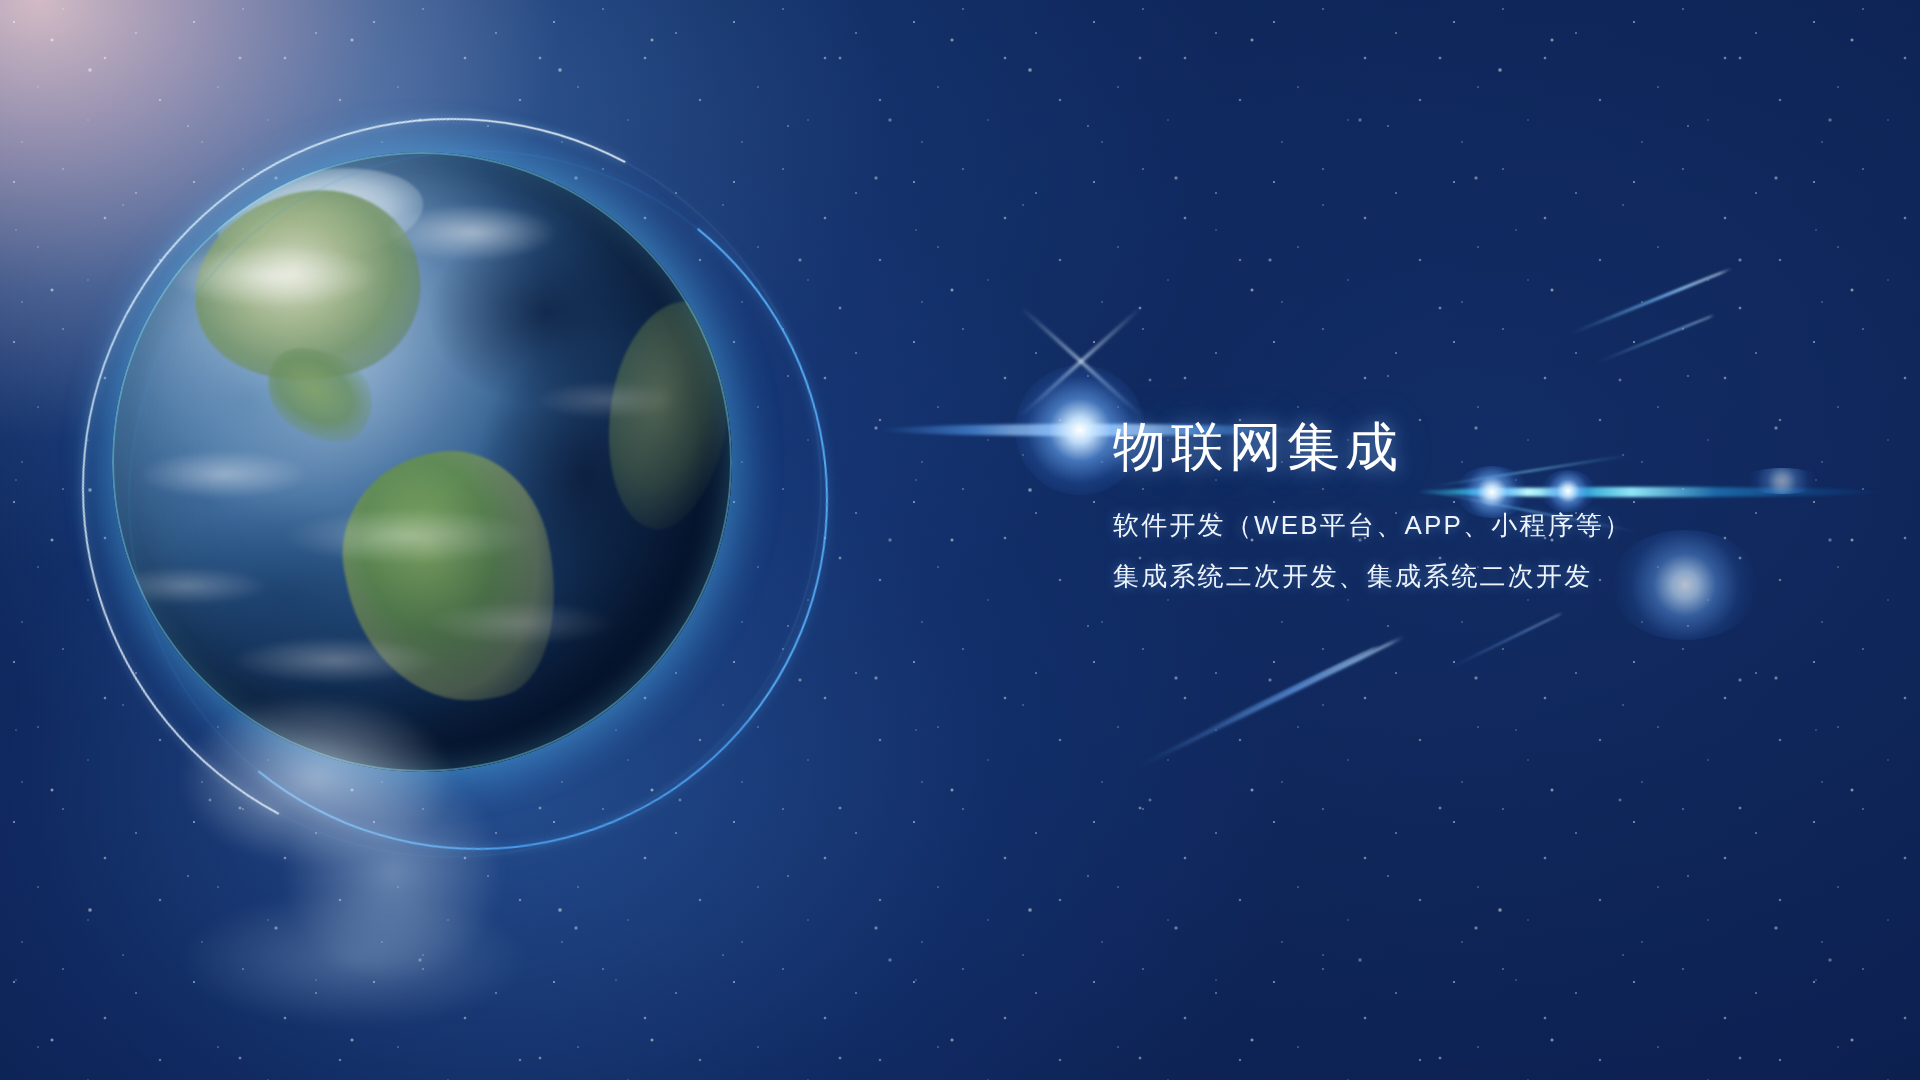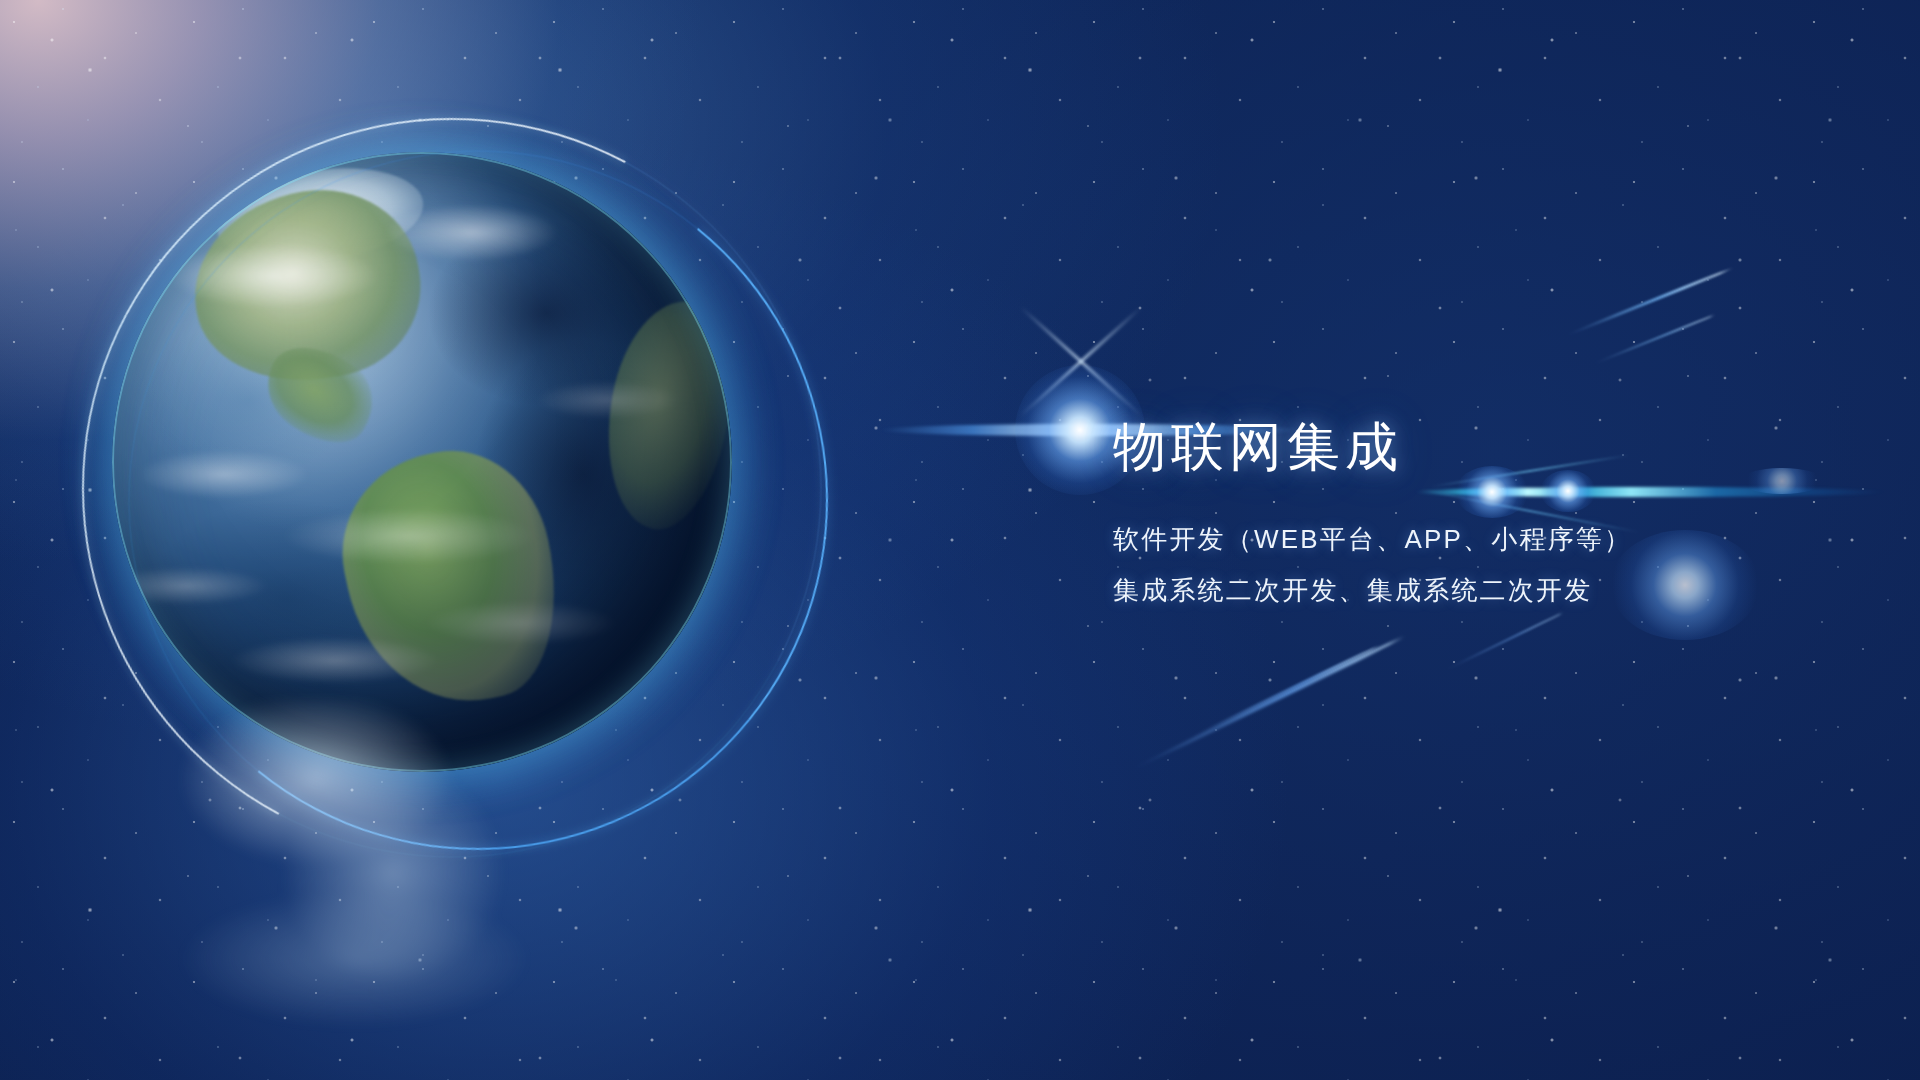--- a/index.html
+++ b/index.html
@@ -267,21 +267,21 @@
   }
   .sub{
     margin-top:0;
     font-size:26px;
     letter-spacing:2.2px;
     font-weight:300;
     color:#eef4fb;
     white-space:nowrap;
     text-shadow:0 0 12px rgba(120,180,255,0.45);
   }
-  #sub1{ margin-top:46px; }
+  #sub1{ margin-top:32px; }
   #sub2{ margin-top:16px; }
 </style>
 </head>
 <body>
 
 <div id="stage">
 
   <div class="stars s1"></div>
   <div class="stars s2"></div>
   <div class="stars s3"></div>

